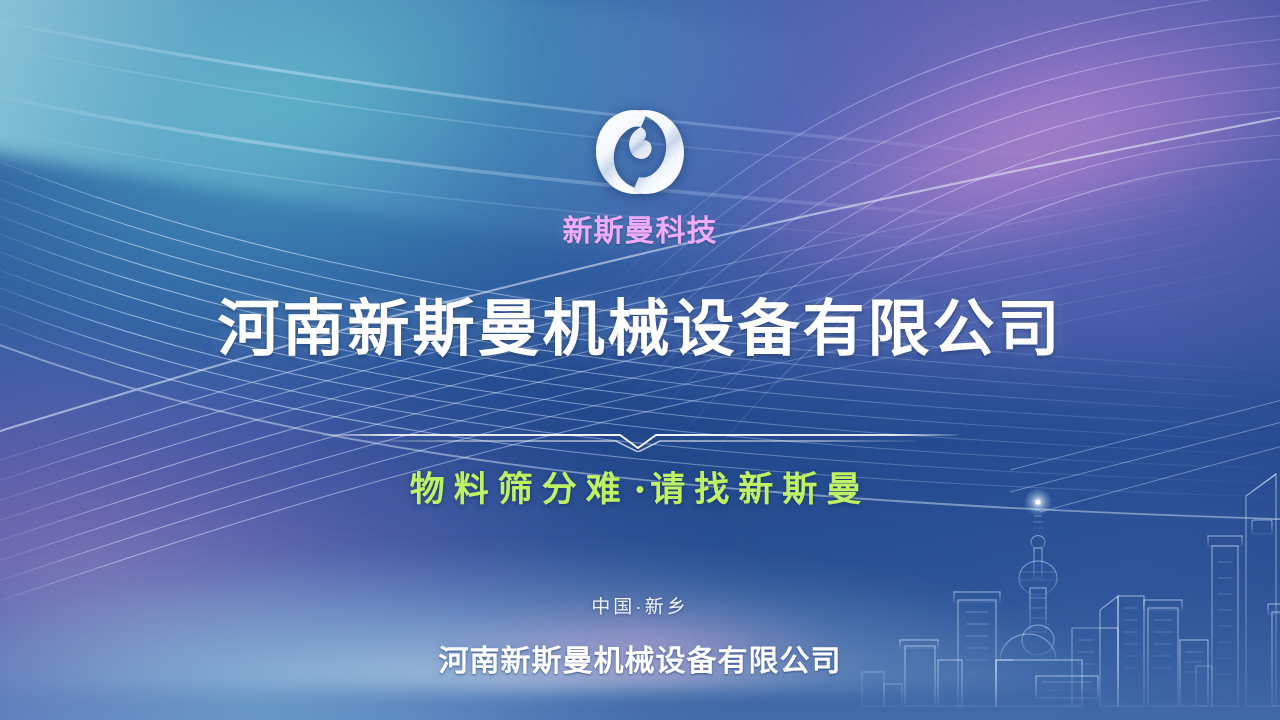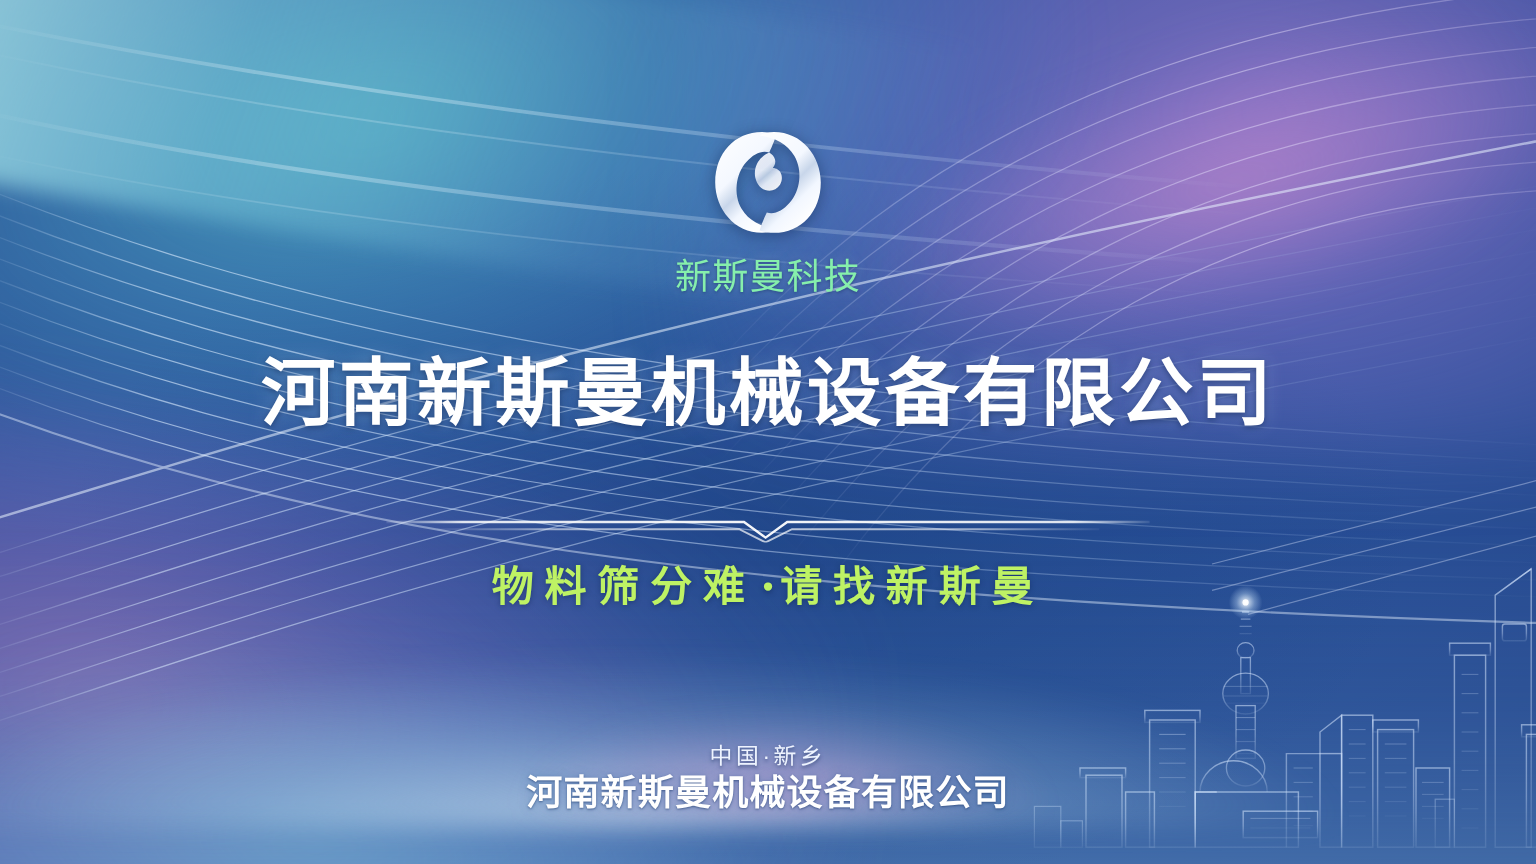--- a/index.html
+++ b/index.html
@@ -169,23 +169,23 @@
     align-items: center;
   }
   .logo-mark {
     width: 104px;
     height: 96px;
     filter: drop-shadow(0 2px 6px rgba(10,30,70,0.45));
   }
   .logo-word {
     margin-top: 6px;
     font-size: 30px;
-    font-weight: 400;
+    font-weight: 700;
     letter-spacing: 1px;
-    color: #86efac;
+    color: #f0abfc;
     text-shadow: 0 1px 3px rgba(16,40,88,0.55), 0 0 10px rgba(200,225,255,0.25);
     font-family: "Liberation Sans", "DejaVu Sans", sans-serif;
   }
 
   .main-title {
     margin-top: 48px;
     font-family: "Liberation Serif", "DejaVu Serif", serif;
     font-weight: 700;
     font-size: 62px;
     line-height: 1;
@@ -214,21 +214,21 @@
     white-space: nowrap;
   }
   .sub-title .dot {
     letter-spacing: 0;
     padding: 0 6px;
     font-size: 24px;
     vertical-align: 4px;
   }
 
   .location {
-    margin-top: 104px;
+    margin-top: 80px;
     font-family: "Liberation Sans", "DejaVu Sans", sans-serif;
     font-size: 19px;
     font-weight: 400;
     letter-spacing: 3px;
     color: #eef4ff;
     text-shadow: 0 1px 3px rgba(14,36,82,0.5);
   }
 
   .caption {
     position: absolute;

